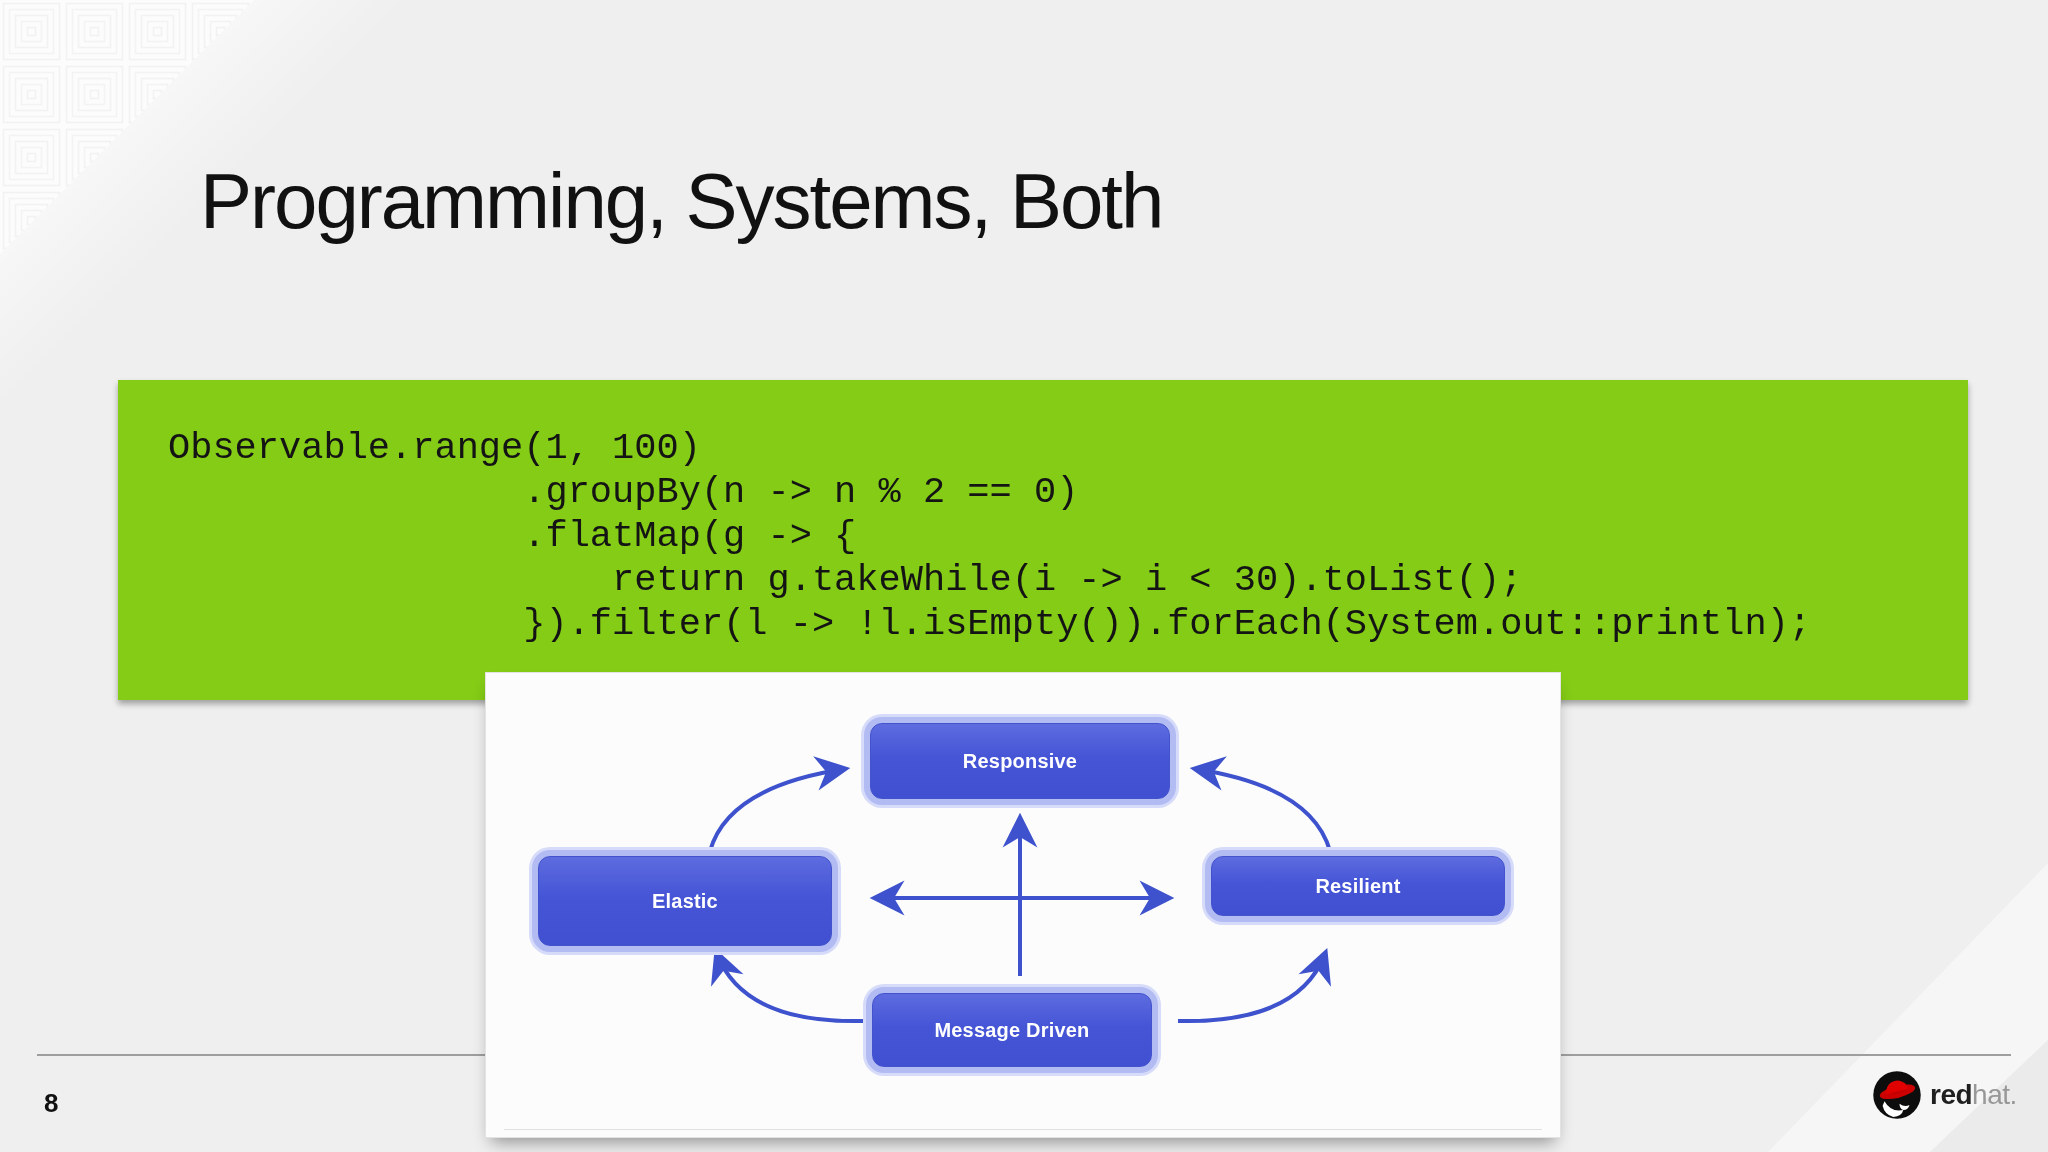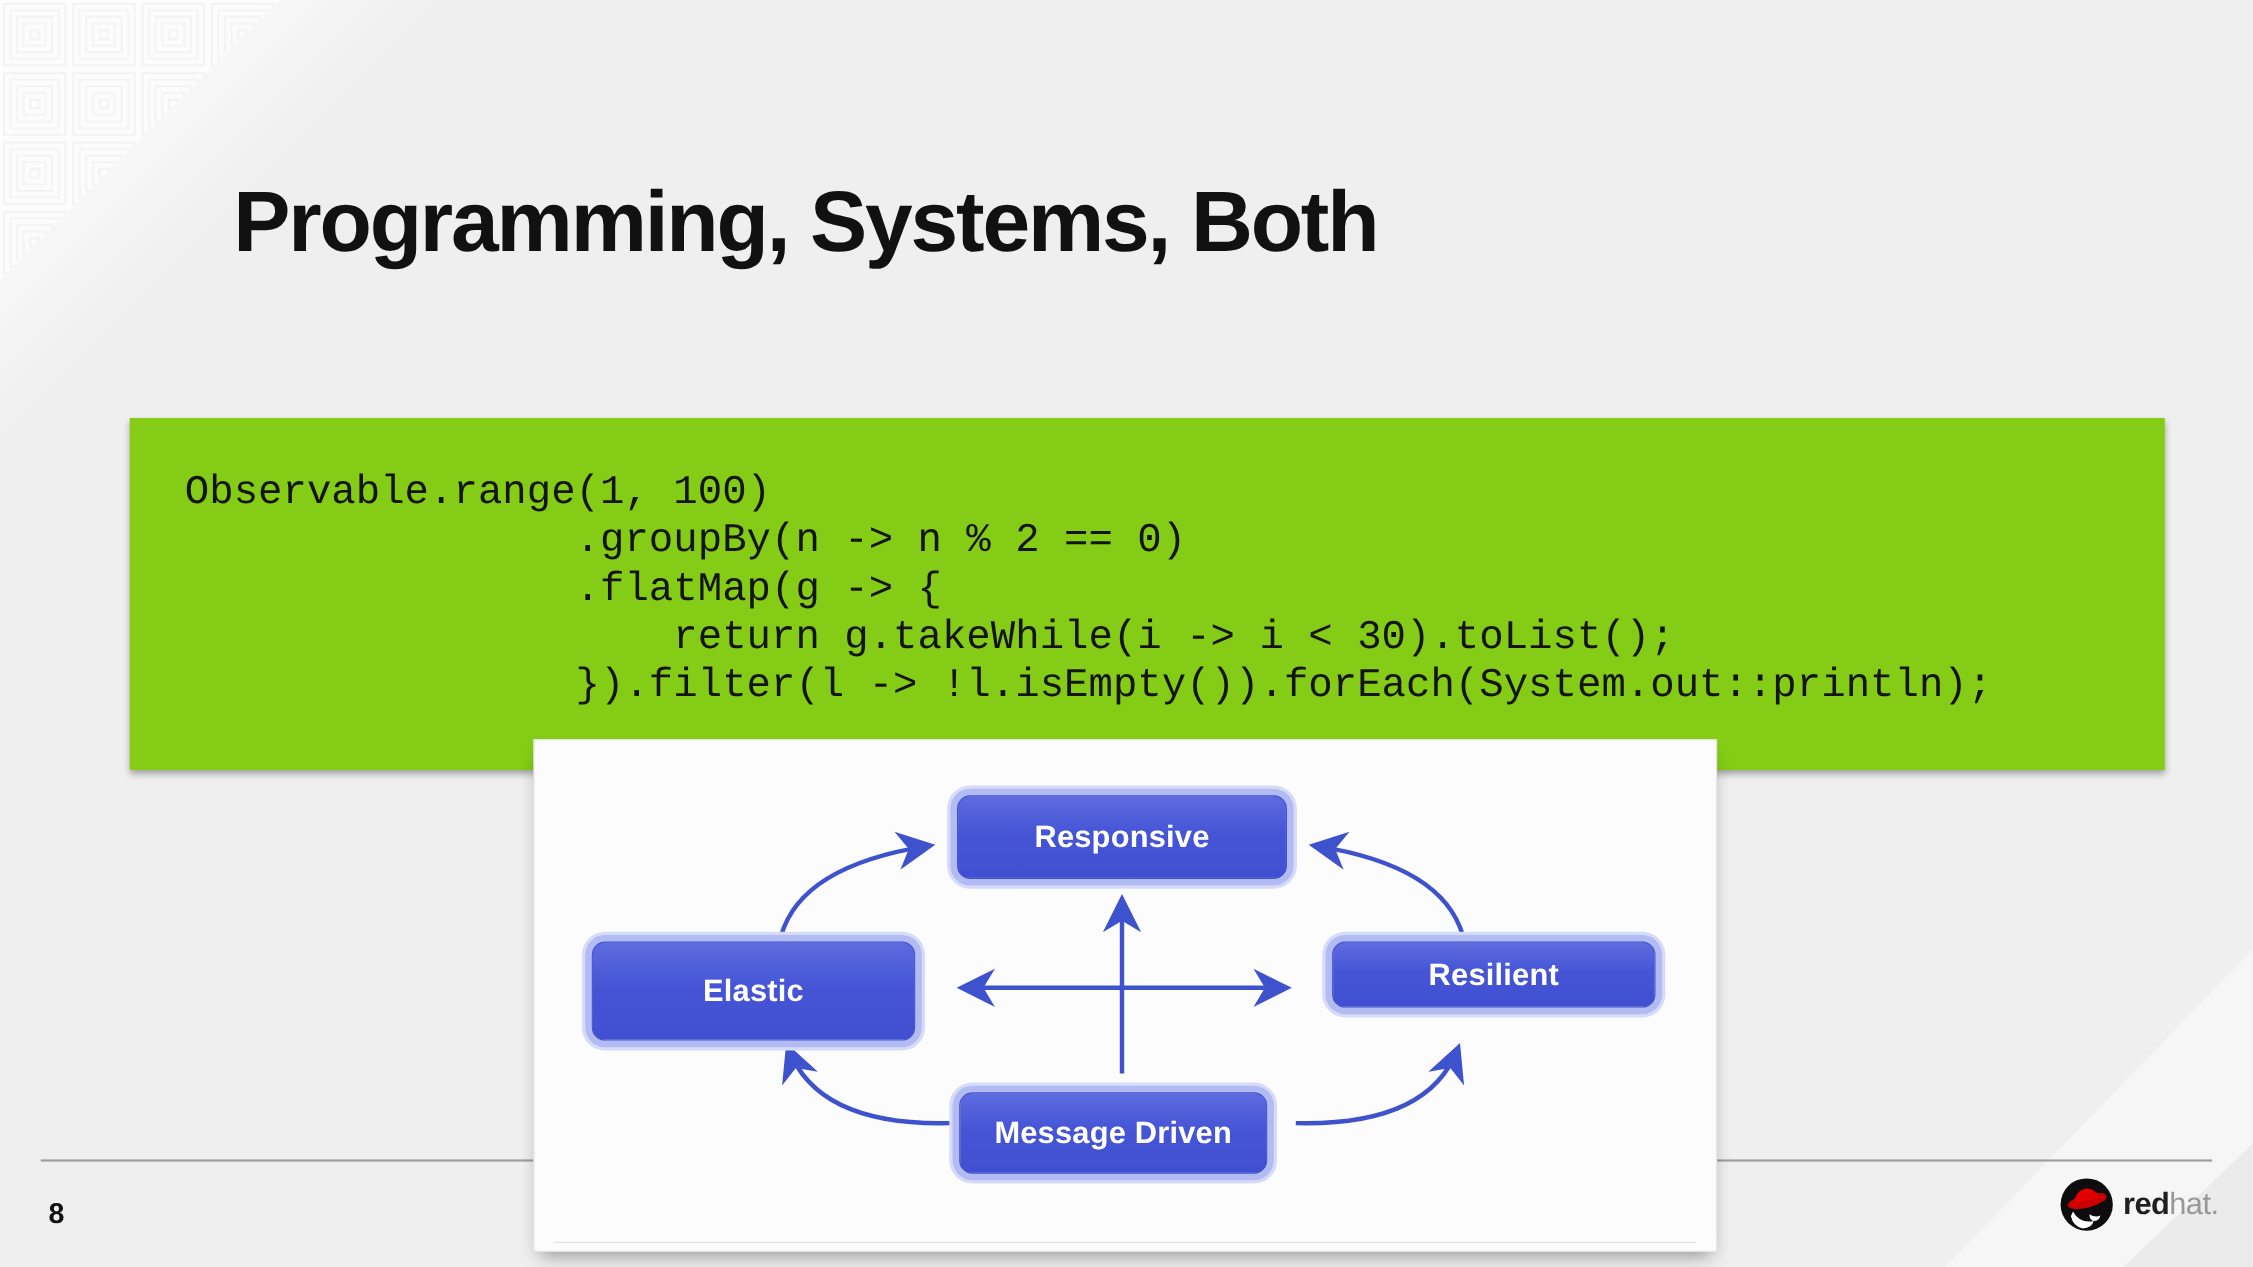--- a/index.html
+++ b/index.html
@@ -28,24 +28,23 @@
     background: linear-gradient(135deg, rgba(255,255,255,0.55) 170px, rgba(255,255,255,0) 290px);
     pointer-events: none;
   }
 
   
   .title {
     position: absolute;
     left: 200px;
     top: 156px;
     font-size: 78px;
-    font-weight: 700;
+    font-weight: 400;
     letter-spacing: -2px;
     color: #111;
-    margin-left: 12px;
   }
 
   
   .code-box {
     position: absolute;
     left: 118px;
     top: 380px;
     width: 1850px;
     height: 320px;
     background: #84cc16;
@@ -102,21 +101,21 @@
     width: 100%; height: 100%;
     border-radius: 12px;
     background: linear-gradient(180deg, #5e6cdf 0%, #4555d6 45%, #4150d0 100%);
     border: 1px solid #4353cd;
     display: flex;
     align-items: center;
     justify-content: center;
   }
   .node-label {
     color: #ffffff;
-    font-size: 28px;
+    font-size: 20px;
     font-weight: 700;
     letter-spacing: 0.2px;
   }
   .node-responsive     { left: 378px; top:  44px; width: 312px; height: 88px; }
   .node-elastic        { left:  46px; top: 177px; width: 306px; height: 102px; }
   .node-resilient      { left: 719px; top: 177px; width: 306px; height: 72px; }
   .node-message-driven { left: 380px; top: 314px; width: 292px; height: 86px; }
 
   
   .footer-line {

